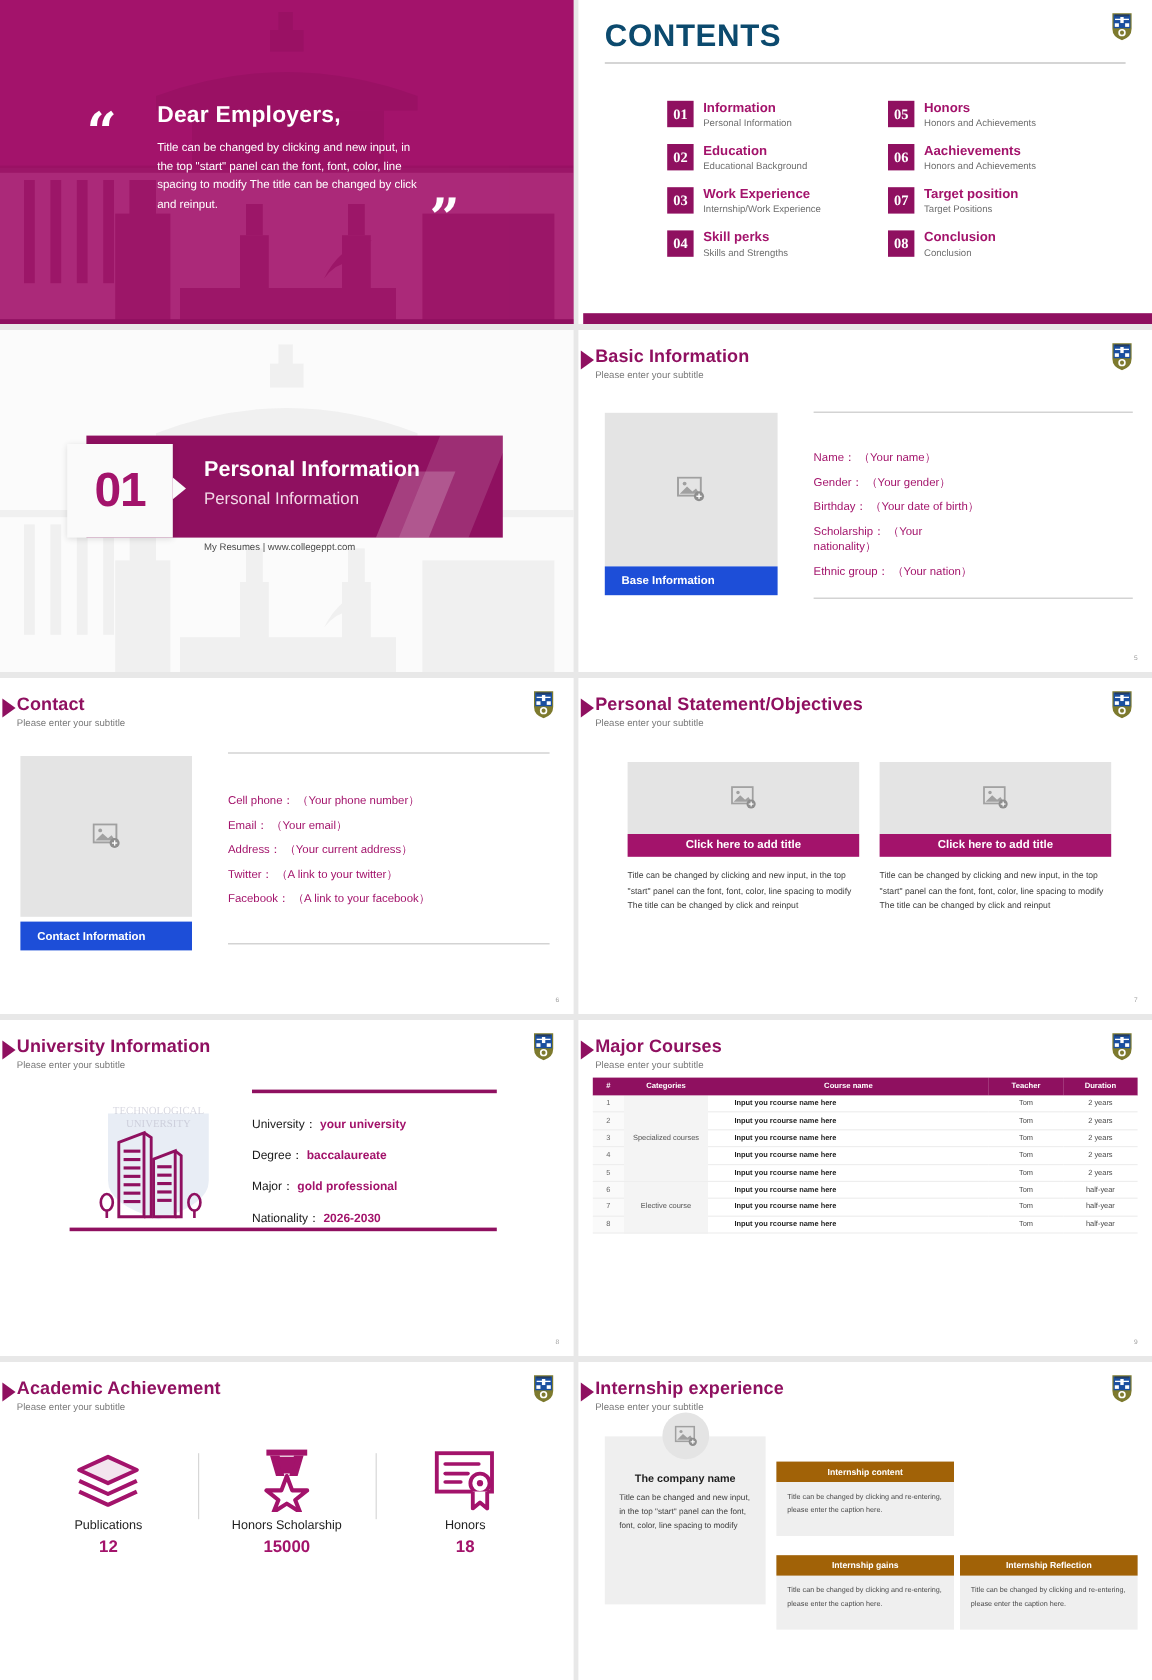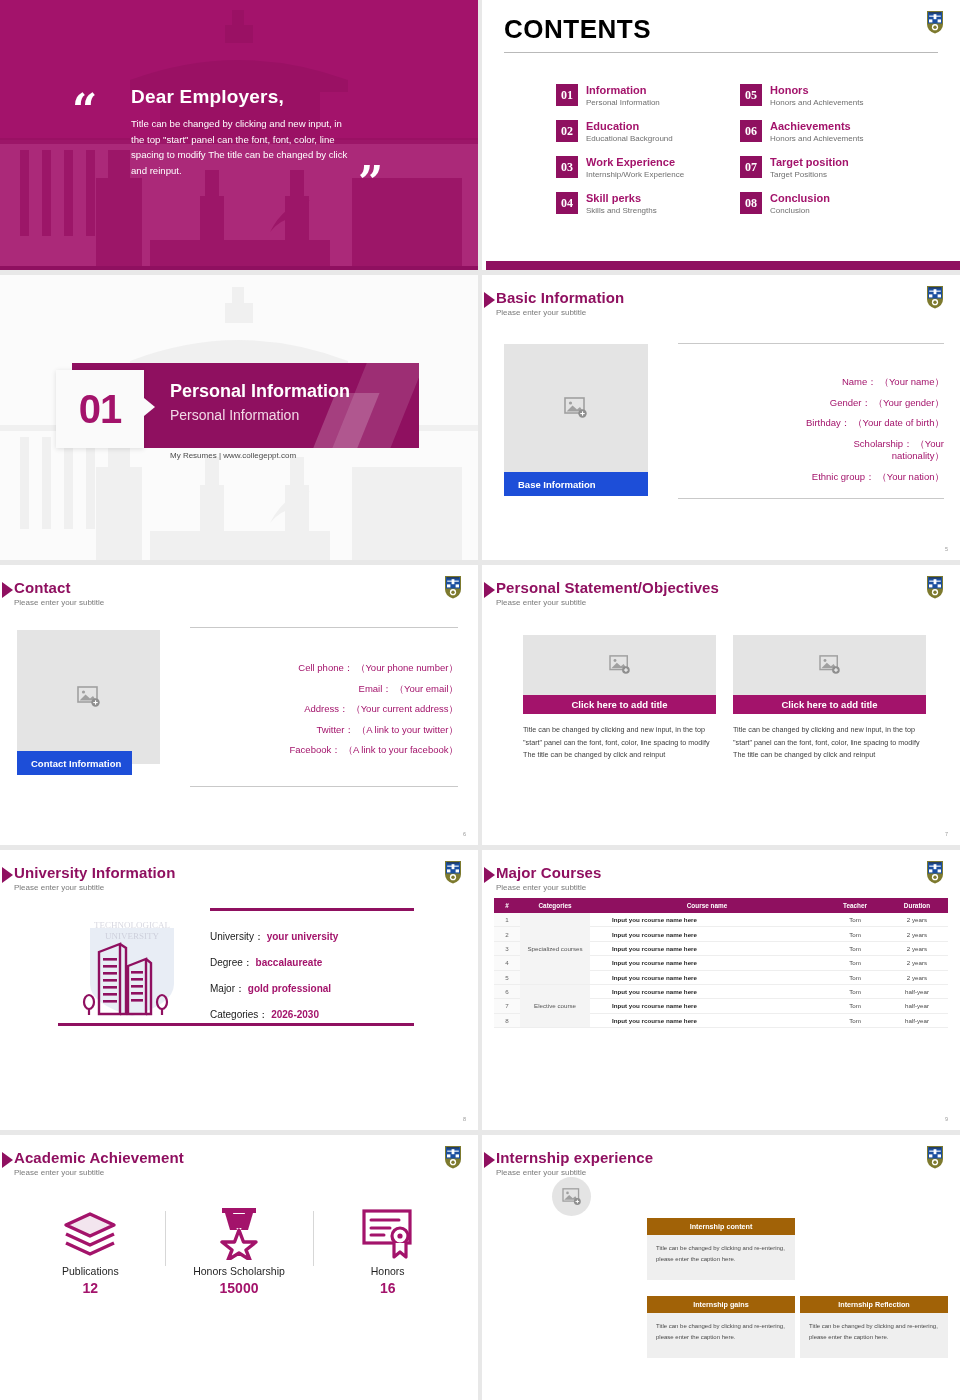--- a/index.html
+++ b/index.html
@@ -52,21 +52,21 @@
   }
   .cover-bottombar {
     position: absolute; left: 0; right: 0; bottom: 0; height: 4px;
     background: #8f1060;
   }
 
   
   .contents { padding: 0; }
   .contents-title {
     position: absolute; left: 22px; top: 14px;
-    font-size: 26px; font-weight: 700; color: #000000; letter-spacing: .5px;
+    font-size: 26px; font-weight: 700; color: #0c4a6e; letter-spacing: .5px;
   }
   .contents-rule {
     position: absolute; left: 22px; right: 22px; top: 52px;
     height: 1px; background: #b9b9b9;
   }
   .toc {
     position: absolute; left: 74px; top: 84px;
     display: grid; grid-template-columns: 184px 184px;
     column-gap: 0px; row-gap: 12px;
   }
@@ -155,21 +155,21 @@
   .ph-box {
     position: absolute; background: #e4e4e4;
     display: flex; align-items: center; justify-content: center;
   }
   .ph-cap {
     position: absolute; background: #1d4ed8; color: #fff;
     font-size: 9.5px; font-weight: 700;
     display: flex; align-items: center;
     padding-left: 14px;
   }
-  .info-list { position: absolute; text-align: right; }
+  .info-list { position: absolute; }
   .info-list .topline, .info-list .botline {
     position: absolute; left: 0; right: 0; height: 1px; background: #c9c9c9;
   }
   .info-row { font-size: 9.5px; line-height: 1.0; margin-bottom: 11px; white-space: nowrap; }
   .info-k { color: #a3136b; }
   .info-v { color: #a3136b; }
 
   
   .card { position: absolute; }
   .card .imgarea { width: 100%; height: 60px; background: #e4e4e4;
@@ -477,21 +477,21 @@
     <div class="ph-box" style="left:17px; top:65px; width:143px; height:134px;">
       <svg width="24" height="22" viewBox="0 0 24 22">
         <rect x="1" y="1" width="19" height="15" fill="none" stroke="#a0a0a0" stroke-width="1.6"></rect>
         <circle cx="6.5" cy="6" r="1.6" fill="#a0a0a0"></circle>
         <path d="M2.5 14.5 L8.5 8.5 L13 12.5 L16 10 L19 14.5 Z" fill="#a0a0a0"></path>
         <circle cx="18.5" cy="16.5" r="4.2" fill="#8e8e8e"></circle>
         <rect x="18" y="14.3" width="1.1" height="4.4" fill="#fff"></rect>
         <rect x="16.3" y="16" width="4.4" height="1.1" fill="#fff"></rect>
       </svg>
     </div>
-    <div class="ph-cap" style="left:17px; top:186px; width:115px; height:24px;">Contact Information</div>
+    <div class="ph-cap" style="left:17px; top:203px; width:143px; height:24px;">Contact Information</div>
     <div class="info-list" style="left:190px; top:62px; width:268px; height:160px;">
       <div class="topline" style="top:0;"></div>
       <div class="botline" style="bottom:0;"></div>
       <div style="padding-top:36px;">
         <div class="info-row"><span class="info-k">Cell phone：</span> <span class="info-v">（Your phone number）</span></div>
         <div class="info-row"><span class="info-k">Email：</span> <span class="info-v">（Your email）</span></div>
         <div class="info-row"><span class="info-k">Address：</span> <span class="info-v">（Your current address）</span></div>
         <div class="info-row"><span class="info-k">Twitter：</span> <span class="info-v">（A link to your twitter）</span></div>
         <div class="info-row"><span class="info-k">Facebook：</span> <span class="info-v">（A link to your facebook）</span></div>
       </div>
@@ -605,21 +605,21 @@
               <line x1="27" y1="94" x2="27" y2="101"></line>
             <ellipse cx="100" cy="88" rx="5" ry="7"></ellipse>
               <line x1="100" y1="94" x2="100" y2="101"></line>
           </g>
         </svg>
       </div>
       <div class="uni-rows">
         <div class="uni-row"><span>University：</span> <b>your university</b></div>
         <div class="uni-row"><span>Degree：</span> <b>baccalaureate</b></div>
         <div class="uni-row"><span>Major：</span> <b>gold professional</b></div>
-        <div class="uni-row"><span>Categories：</span> <b>2026-2030</b></div>
+        <div class="uni-row"><span>Nationality：</span> <b>2026-2030</b></div>
       </div>
     </div>
     <div class="pg">8</div>
   </div>
 
   <div class="slide">
     <div class="hdr">
       <div class="hdr-tri"></div>
       <div class="hdr-t">Major Courses</div>
       <div class="hdr-s">Please enter your subtitle</div>
@@ -757,21 +757,21 @@
               <line x1="11" y1="13" x2="39" y2="13"></line>
               <line x1="11" y1="21" x2="30" y2="21"></line>
               <line x1="11" y1="28" x2="24" y2="28"></line>
             </g>
             <circle cx="40" cy="29" r="8" fill="#fff" stroke="#a3136b" stroke-width="3.2"></circle>
             <circle cx="40" cy="29" r="2.6" fill="#a3136b"></circle>
             <path d="M34 36 L34 50 L40 45 L46 50 L46 36" fill="#fff" stroke="#a3136b" stroke-width="3.2" stroke-linejoin="round"></path>
           </svg>
         </div>
         <div class="ach-lbl">Honors</div>
-        <div class="ach-val">16</div>
+        <div class="ach-val">18</div>
       </div>
     </div>
 
   </div>
 
   <div class="slide">
     <div class="hdr">
       <div class="hdr-tri"></div>
       <div class="hdr-t">Internship experience</div>
       <div class="hdr-s">Please enter your subtitle</div>
@@ -783,20 +783,24 @@
         <rect x="3.2" y="5.6" width="11.6" height="1.1" fill="#ffffff"></rect>
         <rect x="7.6" y="4.2" width="2.8" height="5" fill="#ffffff"></rect>
         <rect x="3" y="9.4" width="3.4" height="3" fill="#ffffff"></rect>
         <rect x="11.6" y="9.4" width="3.4" height="3" fill="#ffffff"></rect>
         <circle cx="9" cy="17.2" r="3.1" fill="#ffffff"></circle>
         <circle cx="9" cy="17.2" r="1.7" fill="#7d7a2e"></circle>
         <rect x="3" y="2" width="12" height="1.6" fill="#2e2e2e" opacity=".55"></rect>
       </svg>
     </div>
 
+    <div class="int-left">
+      <div class="int-cn">The company name</div>
+      <div class="int-ct">Title can be changed and new input, in the top "start" panel can the font, font, color, line spacing to modify</div>
+    </div>
     <div class="int-circ">
       <svg width="20" height="18" viewBox="0 0 24 22">
         <rect x="1" y="1" width="19" height="15" fill="none" stroke="#a0a0a0" stroke-width="1.6"></rect>
         <circle cx="6.5" cy="6" r="1.6" fill="#a0a0a0"></circle>
         <path d="M2.5 14.5 L8.5 8.5 L13 12.5 L16 10 L19 14.5 Z" fill="#a0a0a0"></path>
         <circle cx="18.5" cy="16.5" r="4.2" fill="#8e8e8e"></circle>
         <rect x="18" y="14.3" width="1.1" height="4.4" fill="#fff"></rect>
         <rect x="16.3" y="16" width="4.4" height="1.1" fill="#fff"></rect>
       </svg>
     </div>

